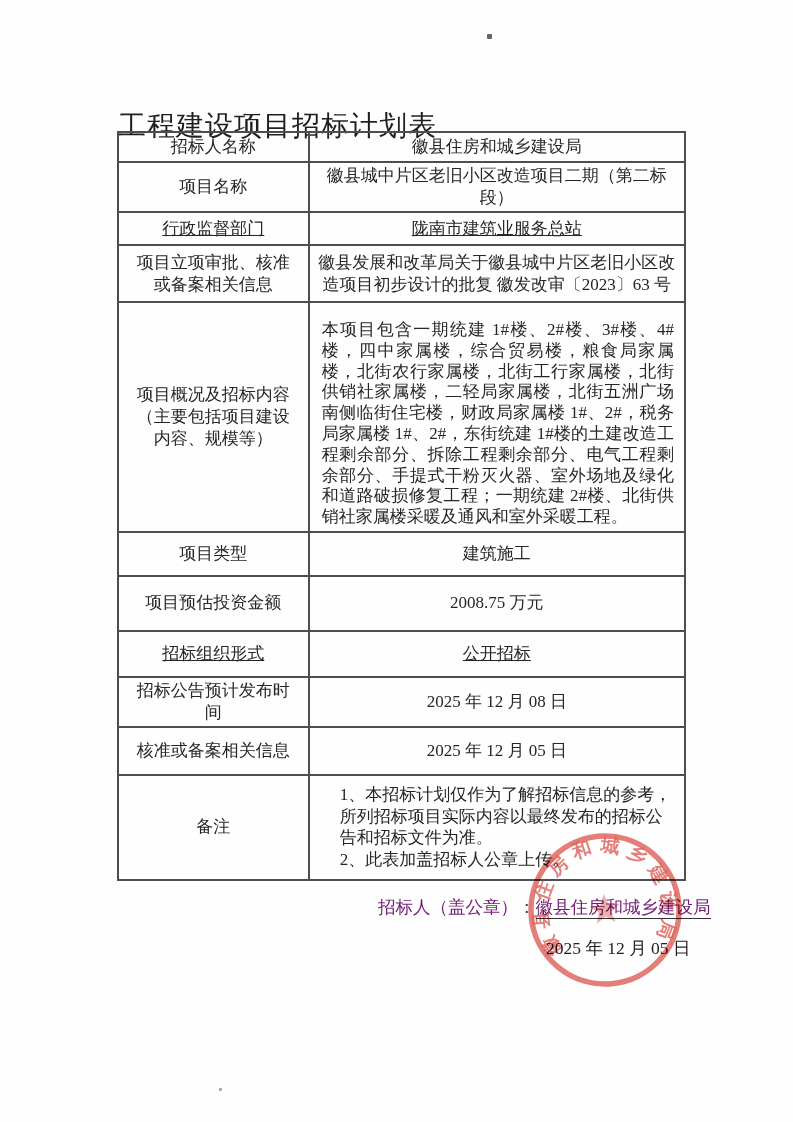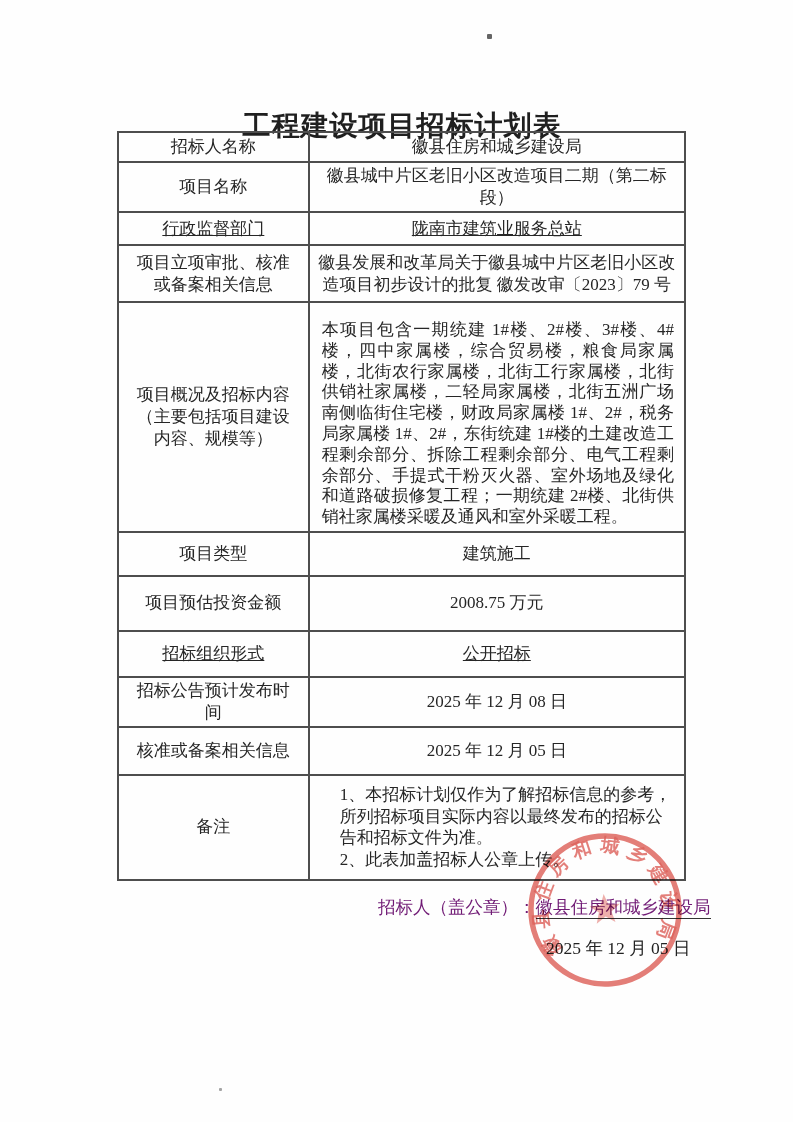--- a/index.html
+++ b/index.html
@@ -7,22 +7,21 @@
     position:relative;
     width:793px;height:1122px;
     margin:0 auto;
     background:#fefefe;
     font-family:"Liberation Serif","DejaVu Serif",serif;
     color:#262626;
     overflow:hidden;
   }
   .doc-title{
     position:absolute;left:118px;top:88px;width:568px;
-    text-align:center;
-    font-size:28px;font-weight:bold;letter-spacing:1px;
+    font-size:28px;font-weight:normal;letter-spacing:1px;
     color:#1f1f1f;
   }
   .speck{position:absolute;background:#4a4a4a;border-radius:1px;}
   .speck-top{left:487px;top:34px;width:5px;height:5px;opacity:.85;}
   .speck-bottom{left:219px;top:1088px;width:3px;height:3px;opacity:.5;}
 
   table.bid-table{
     position:absolute;left:117px;top:131px;
     width:569px;
     border-collapse:collapse;table-layout:fixed;
@@ -103,21 +102,21 @@
       <tr class="r2">
         <td class="lbl">项目名称</td>
         <td class="val">徽县城中片区老旧小区改造项目二期（第二标段）</td>
       </tr>
       <tr class="r3">
         <td class="lbl">行政监督部门</td>
         <td class="val">陇南市建筑业服务总站</td>
       </tr>
       <tr class="r4">
         <td class="lbl">项目立项审批、核准或备案相关信息</td>
-        <td class="val">徽县发展和改革局关于徽县城中片区老旧小区改造项目初步设计的批复 徽发改审〔2023〕79 号</td>
+        <td class="val">徽县发展和改革局关于徽县城中片区老旧小区改造项目初步设计的批复 徽发改审〔2023〕63 号</td>
       </tr>
       <tr class="r5">
         <td class="lbl">项目概况及招标内容（主要包括项目建设内容、规模等）</td>
         <td class="val-left">本项目包含一期统建 1#楼、2#楼、3#楼、4#楼，四中家属楼，综合贸易楼，粮食局家属楼，北街农行家属楼，北街工行家属楼，北街供销社家属楼，二轻局家属楼，北街五洲广场南侧临街住宅楼，财政局家属楼 1#、2#，税务局家属楼 1#、2#，东街统建 1#楼的土建改造工程剩余部分、拆除工程剩余部分、电气工程剩余部分、手提式干粉灭火器、室外场地及绿化和道路破损修复工程；一期统建 2#楼、北街供销社家属楼采暖及通风和室外采暖工程。</td>
       </tr>
       <tr class="r6">
         <td class="lbl">项目类型</td>
         <td class="val">建筑施工</td>
       </tr>
       <tr class="r7">

